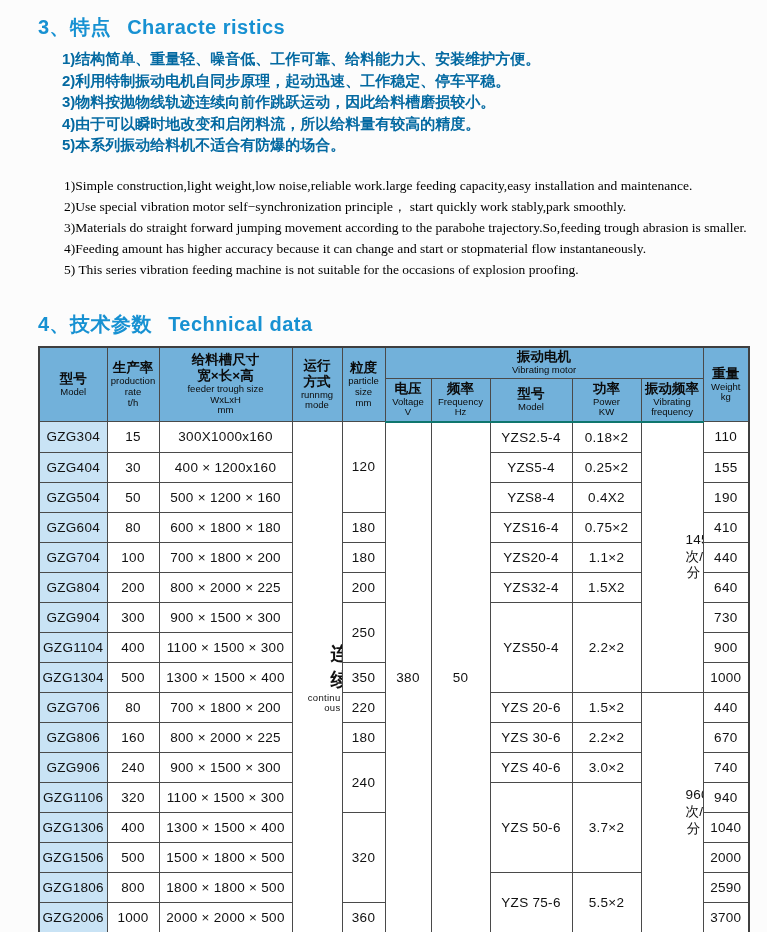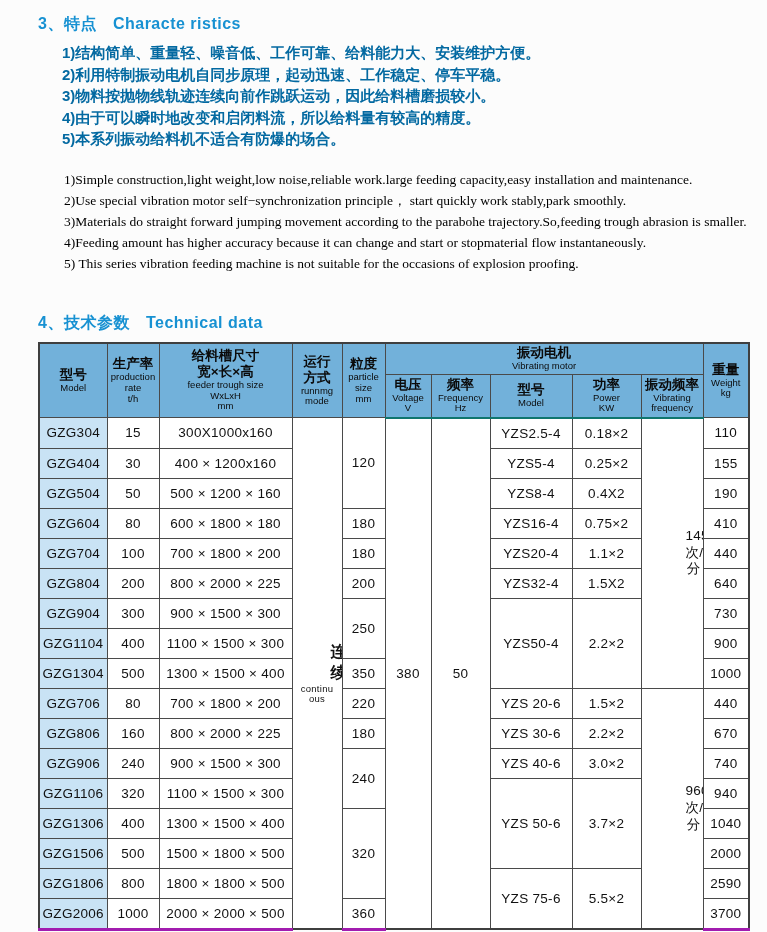--- a/index.html
+++ b/index.html
@@ -9,21 +9,21 @@
     font-family:"Liberation Sans", sans-serif;
     color:#111;
     overflow:hidden;
   }
   .page { position:relative; width:767px; height:932px; }
 
   
   .sec-heading {
     margin:14px 0 0 38px;
     color:#1791d2;
-    font-size:16px;
+    font-size:20px;
     font-weight:bold;
     letter-spacing:0.5px;
   }
   .sec-heading .en { margin-left:16px; }
 
   
   .cn-list {
     margin:7px 0 0 62px;
     font-size:15px;
     font-weight:600;
@@ -33,21 +33,21 @@
 
   
   .en-list {
     margin:19px 0 8px 64px;
     font-family:"Liberation Serif", serif;
     font-size:13.5px;
     line-height:21px;
     color:#000;
   }
 
-  .sec4 { margin-top:39px; }
+  .sec4 { margin-top:31px; }
 
   
   table.tech {
     margin:8px 0 0 38px;
     border-collapse:collapse;
     table-layout:fixed;
     width:710px;
     border:2px solid #3f3f3f;
   }
   .tech th, .tech td {
@@ -68,22 +68,22 @@
     height:29px;
     font-size:13.5px;
     background:#ffffff;
     letter-spacing:0.3px;
   }
   .tech tbody td.model {
     background:#c9e3f5;
   }
   .tech tbody td.pre { white-space:pre-line; line-height:1.25;padding-left:44px; }
   .tech tbody tr:last-child td { border-bottom:3px solid #a21caf; }
-  .mode-cell .cell-zh { font-size:16px; font-weight:bold;padding-left:37px; }
-  .mode-cell .cell-en { font-size:9.5px; line-height:1.1; white-space:pre-line; }
+  .mode-cell .cell-zh { font-size:19px; font-weight:bold;padding-left:37px; }
+  .mode-cell .cell-en { font-size:9.5px; line-height:1.1; white-space:pre-line;text-align:right; }
 </style>
 </head>
 <body>
 
 <div class="page">
 
   <div class="sec-heading">
     <span>3、特点</span><span class="en">Characte ristics</span>
   </div>
 

